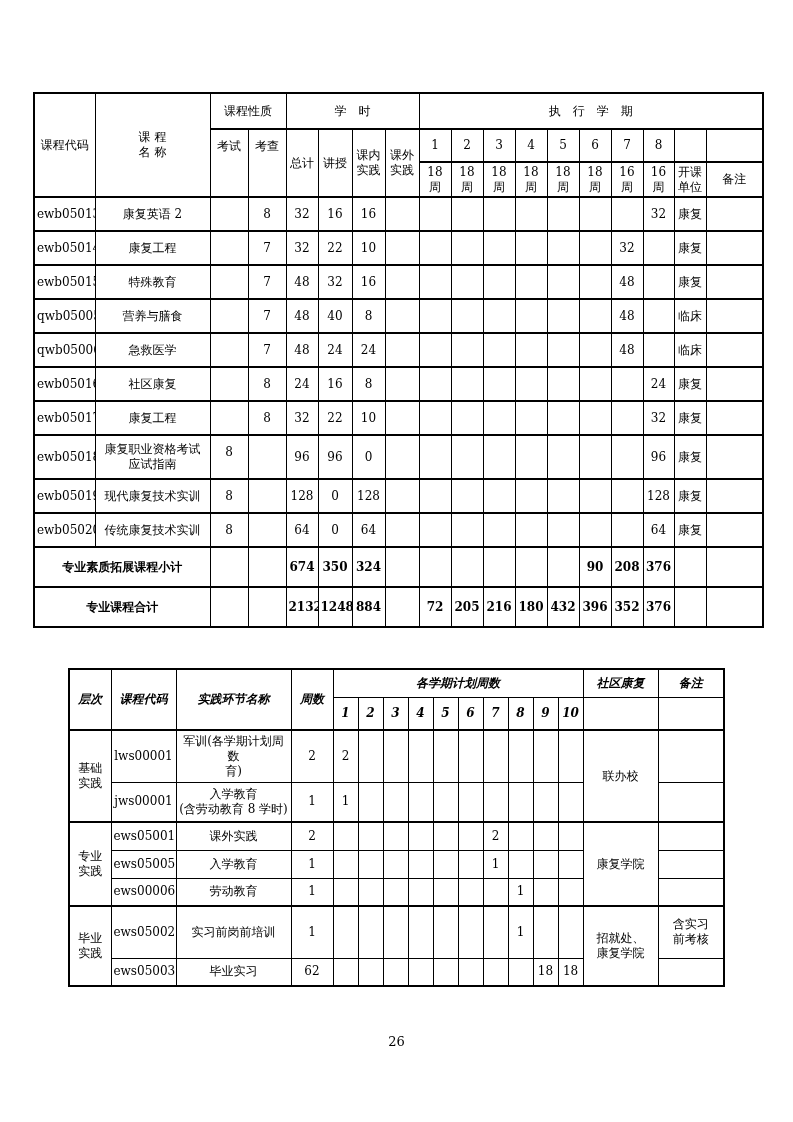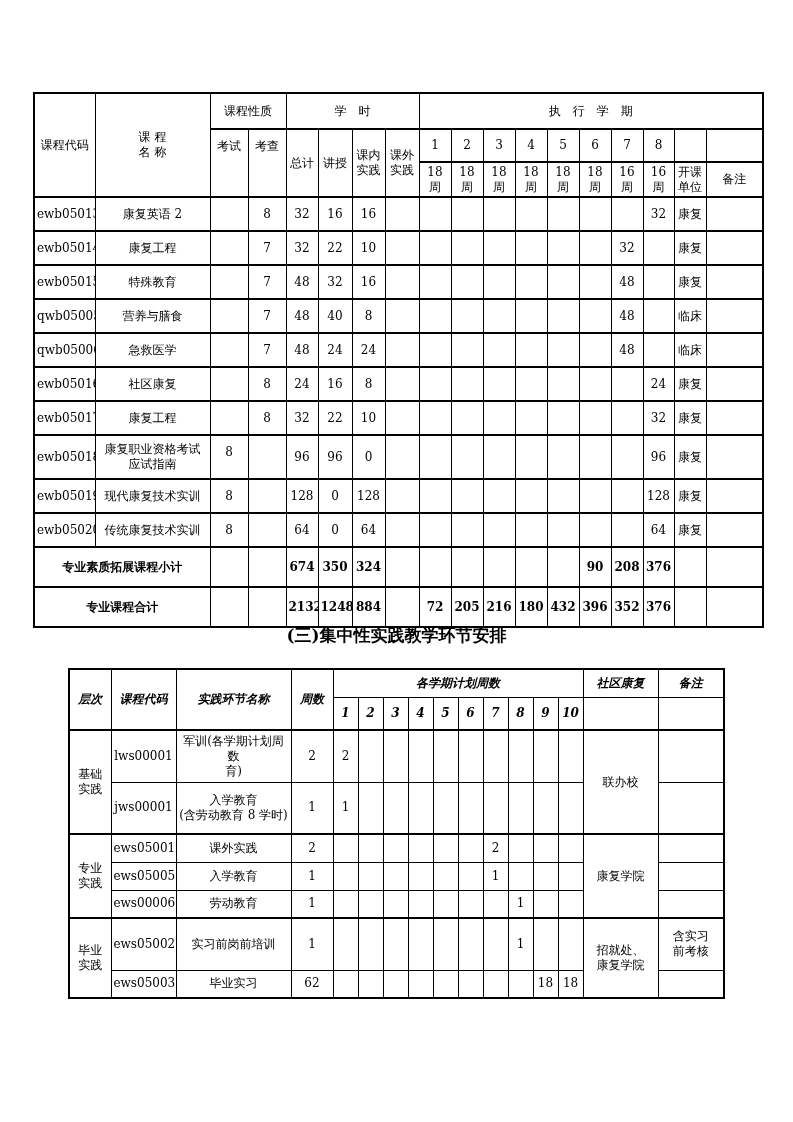--- a/index.html
+++ b/index.html
@@ -358,21 +358,20 @@
           <td>432</td>
           <td>396</td>
           <td>352</td>
           <td>376</td>
           <td></td>
           <td></td>
         </tr>
       </tbody>
   </table>
 
-  <h2 class="section-title">(三)集中性实践教学环节安排</h2>
 
   <table class="t2">
     <colgroup>
       <col style="width:42px">
         <col style="width:65px">
         <col style="width:115px">
         <col style="width:42px">
       <col style="width:25px">
         <col style="width:25px">
         <col style="width:25px">
@@ -425,21 +424,21 @@
           <td></td>
           <td></td>
           <td></td>
           <td></td>
           <td></td>
           <td></td>
           <td></td>
           <td rowspan="2">联办校</td>
           <td></td>
         </tr>
-        <tr style="height: 52px;">
+        <tr style="height: 40px;">
           <td>jws00001</td>
           <td>入学教育
 (含劳动教育 8 学时)</td>
           <td>1</td>
           <td>1</td>
           <td></td>
           <td></td>
           <td></td>
           <td></td>
           <td></td>
@@ -533,14 +532,15 @@
           <td></td>
           <td></td>
           <td></td>
           <td>18</td>
           <td>18</td>
           <td></td>
         </tr>
       </tbody>
   </table>
 
+  <div class="page-number">26</div>
 
 </div>
 
 </body></html>

